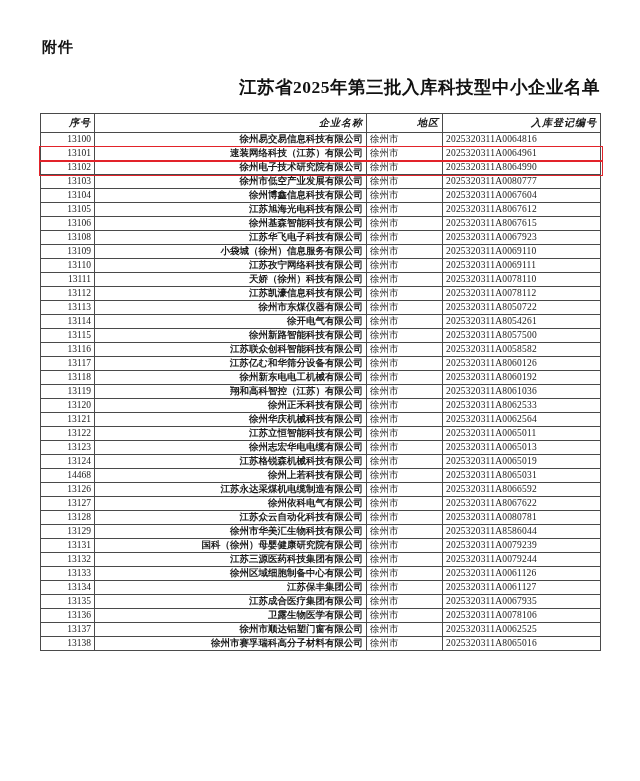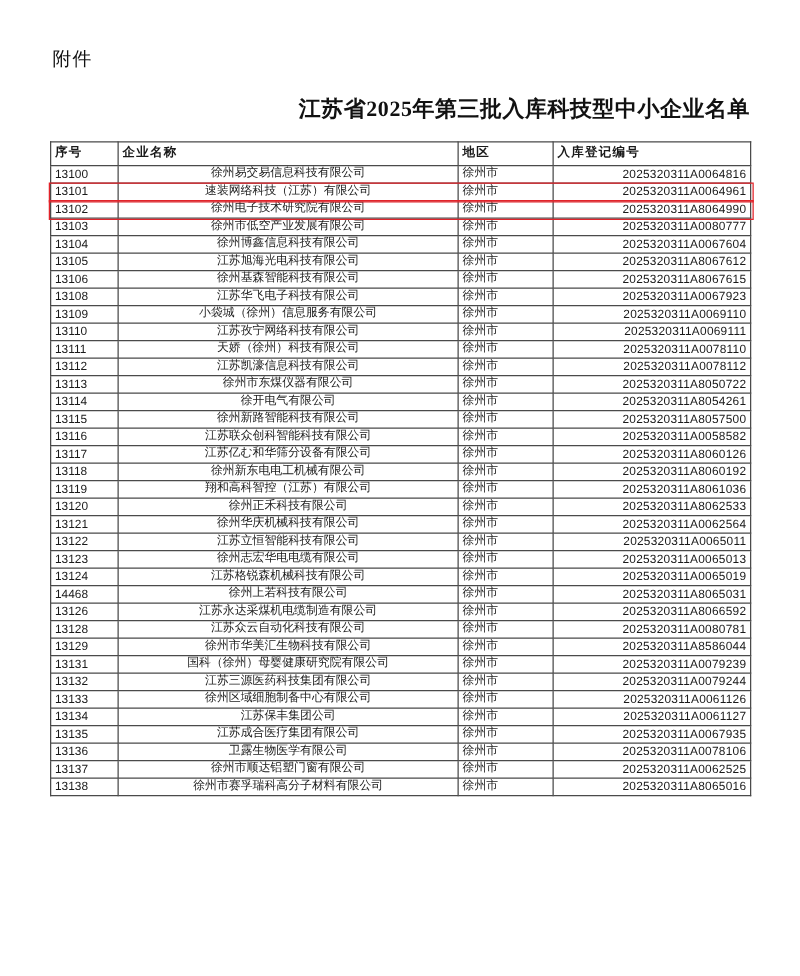--- a/index.html
+++ b/index.html
@@ -16,21 +16,21 @@
   }
   .page {
     position: relative;
     width: 640px;
     height: 781px;
     box-sizing: border-box;
     padding: 30px 40px 0 40px;
   }
   .attachment-label {
     font-size: 15px;
-    font-weight: normal;
+    font-weight: bold;
     letter-spacing: 1px;
     margin: 8px 0 0 2px;
     color: #111;
   }
   .doc-title {
     text-align: right;
     font-size: 17.5px;
     font-weight: bold;
     letter-spacing: 0.5px;
     margin: 18px 0 14px 0;
@@ -46,35 +46,36 @@
     border: 1px solid #4a4a4a;
     font-size: 9.5px;
     line-height: 1.05;
     padding: 1px 3px;
     height: 14px;
     box-sizing: border-box;
     overflow: hidden;
     white-space: nowrap;
   }
   table.listing th {
-    text-align: left;
+    text-align: right;
     font-weight: bold;
     font-size: 10px;
     height: 19px;
     letter-spacing: 1px;
+    font-style: italic;
   }
   col.c-no    { width: 54px; }
   col.c-name  { width: 272px; }
   col.c-area  { width: 76px; }
   col.c-code  { width: 158px; }
 
-  td.no   { text-align: left; font-family: Liberation Sans, sans-serif; }
-  td.name { text-align: center; padding-left: 6px; }
+  td.no   { text-align: right; font-family: Liberation Serif, serif; }
+  td.name { text-align: right; padding-left: 6px; font-weight: bold; }
   td.area { text-align: left; }
-  td.code { text-align: right; font-family: Liberation Sans, sans-serif; letter-spacing: 0.2px; }
+  td.code { text-align: left; font-family: Liberation Serif, serif; letter-spacing: 0.2px; }
 
   
   .hl {
     position: absolute;
     border: 1.4px solid #e2232a;
     box-sizing: border-box;
     pointer-events: none;
   }
 </style>
 </head>
@@ -252,20 +253,26 @@
           <td class="area">徐州市</td>
           <td class="code">2025320311A8065031</td>
         </tr>
         <tr>
           <td class="no">13126</td>
           <td class="name">江苏永达采煤机电缆制造有限公司</td>
           <td class="area">徐州市</td>
           <td class="code">2025320311A8066592</td>
         </tr>
         <tr>
+          <td class="no">13127</td>
+          <td class="name">徐州依科电气有限公司</td>
+          <td class="area">徐州市</td>
+          <td class="code">2025320311A8067622</td>
+        </tr>
+        <tr>
           <td class="no">13128</td>
           <td class="name">江苏众云自动化科技有限公司</td>
           <td class="area">徐州市</td>
           <td class="code">2025320311A0080781</td>
         </tr>
         <tr>
           <td class="no">13129</td>
           <td class="name">徐州市华美汇生物科技有限公司</td>
           <td class="area">徐州市</td>
           <td class="code">2025320311A8586044</td>

